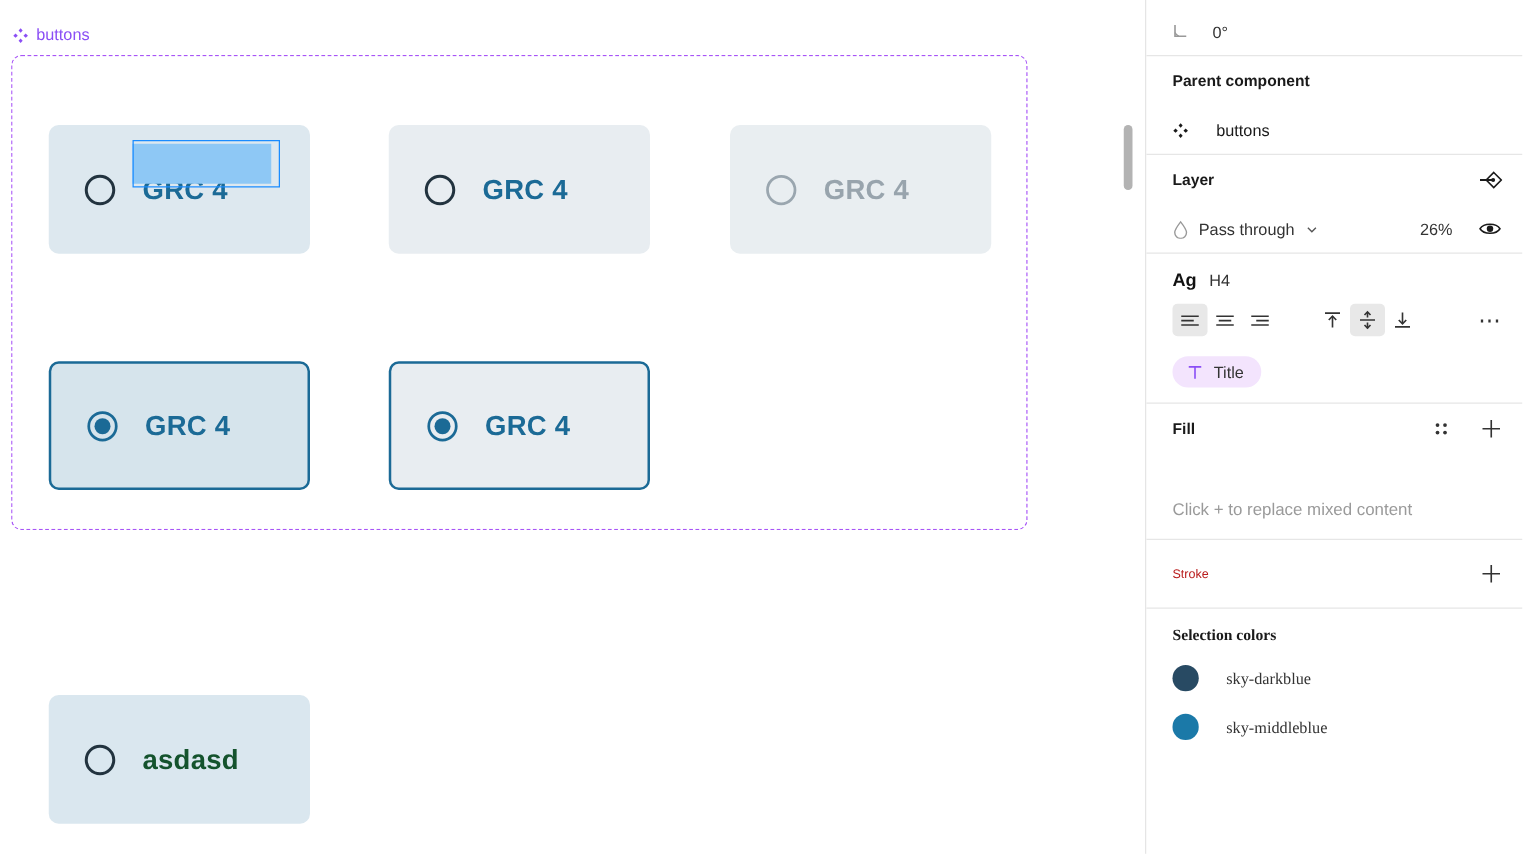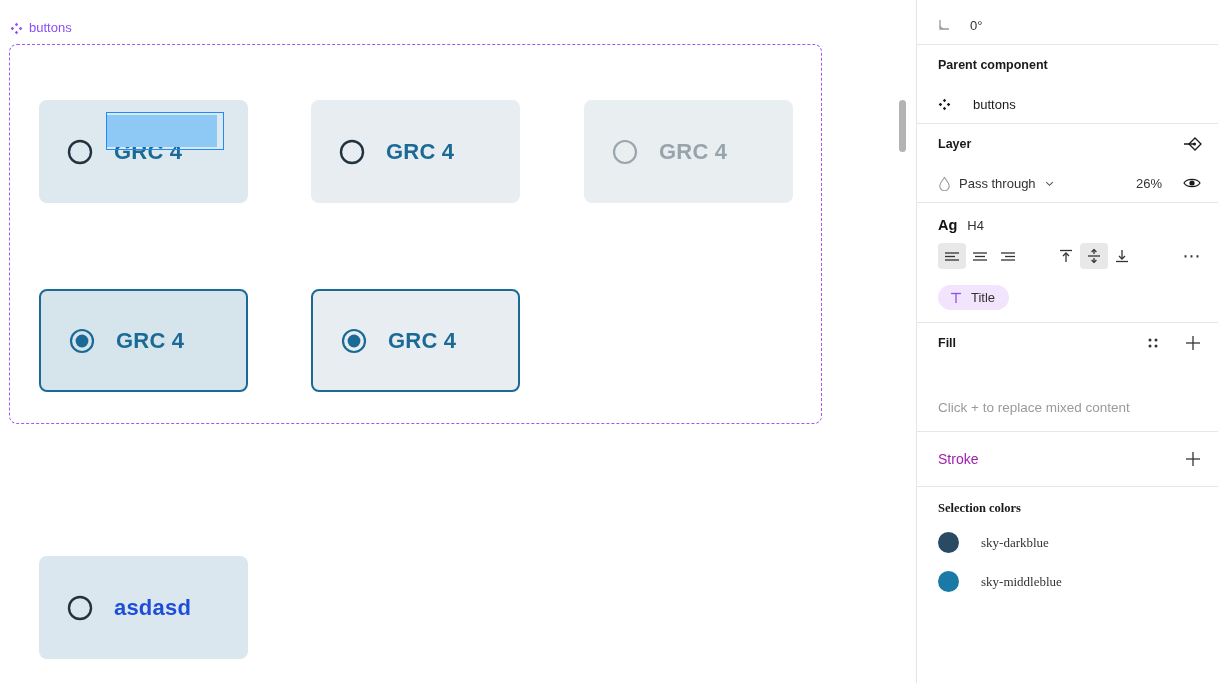--- a/index.html
+++ b/index.html
@@ -40,32 +40,32 @@
 
   #btn4{left:39px;top:269px;width:209px;height:103px;background:#d6e4ec;padding-left:28px;
         border:2px solid #1b6a96;}
   #btn4 .lbl{margin-left:21px;color:#1b6a96;}
 
   #btn5{left:311px;top:269px;width:209px;height:103px;background:#e8edf1;padding-left:28px;
         border:2px solid #1b6a96;}
   #btn5 .lbl{margin-left:21px;color:#1b6a96;}
 
   #btn6{left:39px;top:536px;width:209px;height:103px;background:#dae7ef;padding-left:28px;}
-  #btn6 .lbl{margin-left:21px;color:#1d4ed8;}
+  #btn6 .lbl{margin-left:21px;color:#14532d;}
 
   .canvas-scrollbar{position:absolute;left:899px;top:100px;width:7px;height:52px;
                     background:#b3b3b3;border-radius:4px;}
 
   
   .panel{position:absolute;left:916px;top:0;width:302px;height:683px;
          background:#ffffff;border-left:1px solid #e5e5e5;box-sizing:border-box;overflow:hidden;}
   .sec{border-bottom:1px solid #e6e6e6;}
   .sec-row{display:flex;align-items:center;height:40px;padding:0 16px 0 21px;box-sizing:border-box;}
   .sec-title{font-size:12.5px;font-weight:bold;color:#1a1a1a;}
-  .sec-sub{font-size:14px;color:#a21caf;}
+  .sec-sub{font-size:10px;color:#b91c1c;}
   .spacer{flex:1 1 auto;}
 
   .rot-row{display:flex;align-items:center;height:38px;padding:0 21px;box-sizing:border-box;gap:18px;}
   .rot-val{font-size:13px;color:#333;}
 
   .cut-row{height:6px;overflow:hidden;position:relative;}
 
   .parent-row{display:flex;align-items:center;height:38px;padding:0 21px;box-sizing:border-box;gap:22px;}
   .parent-row .diamond-icon{width:13px;height:13px;}
   .parent-name{font-size:13px;color:#1a1a1a;}

